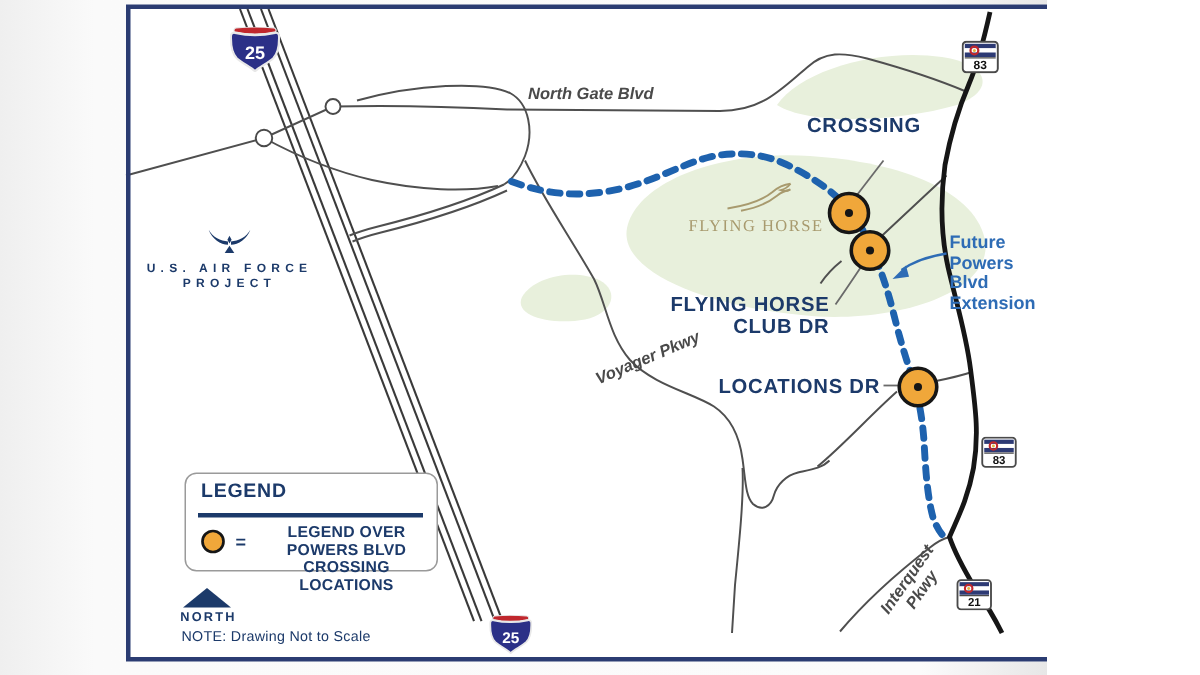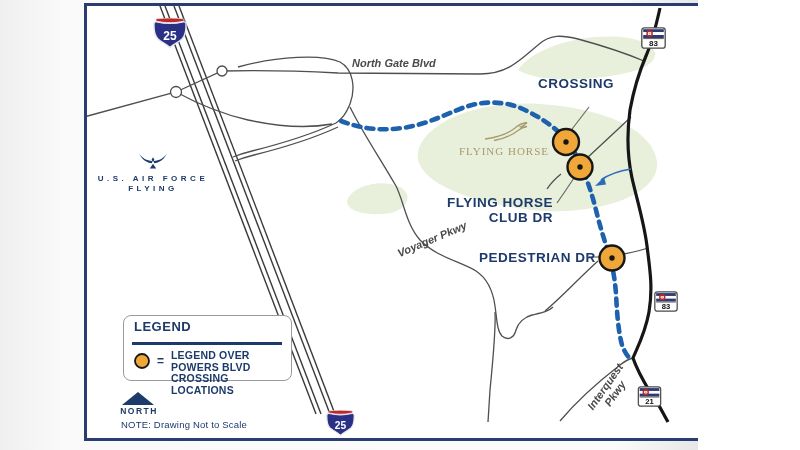--- a/index.html
+++ b/index.html
@@ -10,21 +10,21 @@
     background:#ffffff;box-sizing:border-box;}
   .map-frame{position:absolute;left:84px;top:3px;width:632px;height:438px;
     border:3px solid #2b3c72;box-sizing:border-box;pointer-events:none;z-index:30;}
   .map-svg{position:absolute;left:0;top:0;z-index:2;}
   .lbl{position:absolute;z-index:10;}
   .callout{font-weight:bold;font-size:13.5px;line-height:15px;letter-spacing:.5px;color:#1c3a6a;}
   .roadname{font-style:italic;font-weight:600;font-size:11px;color:#4a4a4a;}
   .future{font-weight:bold;font-size:12px;line-height:13.5px;color:#2e6cb5;}
   .shield{position:absolute;z-index:12;}
   .legend-box{position:absolute;left:123px;top:315px;width:169px;height:66px;
-    background:#fff;border:1.5px solid #9a9a9a;border-radius:8px;z-index:15;box-sizing:border-box;}
+    background:#fff;border:1.5px solid #9a9a9a;border-radius:8px;z-index:15;box-sizing:border-box;text-align:center;}
   .legend-title{position:absolute;left:10px;top:3px;font-weight:bold;font-size:13px;
     letter-spacing:.5px;color:#1c3a6a;}
   .legend-rule{position:absolute;left:8px;top:26px;width:150px;height:2.5px;background:#1c3a6a;}
   .legend-eq{position:absolute;left:33px;top:38px;font-weight:bold;font-size:12px;color:#1c3a6a;}
   .legend-lines{position:absolute;left:47px;top:34px;font-weight:bold;font-size:10.5px;
     line-height:11.6px;letter-spacing:.2px;color:#1c3a6a;}
   .north-wrap{position:absolute;left:120px;top:392px;width:38px;text-align:center;z-index:15;}
   .north-label{font-weight:bold;font-size:8.5px;letter-spacing:1.5px;color:#1c3a6a;}
   .note{position:absolute;left:121px;top:419px;font-weight:normal;font-size:9.5px;
     letter-spacing:.2px;color:#1c3a6a;z-index:15;}
@@ -169,32 +169,37 @@
 
   <div class="lbl callout" style="left:518px;top:76px;width:116px;text-align:center;">
     <div>CROSSING</div>
   </div>
 
   <div class="lbl callout" style="left:433px;top:195px;width:120px;text-align:right;">
     <div>FLYING HORSE</div>
     <div>CLUB DR</div>
   </div>
 
-  <div class="lbl callout" style="left:479px;top:250px;">PEDESTRIAN DR</div>
-
+  <div class="lbl callout" style="left:479px;top:250px;">LOCATIONS DR</div>
+
+  <div class="lbl future" style="left:633px;top:155px;">
+    <div>Future</div>
+    <div>Powers Blvd</div>
+    <div>Extension</div>
+  </div>
 
   <svg class="lbl" style="left:139px;top:153px;" width="28" height="16" viewBox="0 0 28 16" fill="#1c3a6a">
     <path d="M0,0 C3,5.5 8,7.5 13,8 L13,10.2 C8,10 2.5,6.5 0,0 Z"></path>
     <path d="M28,0 C25,5.5 20,7.5 15,8 L15,10.2 C20,10 25.5,6.5 28,0 Z"></path>
     <path d="M14,4.2 L12.6,6.8 L14,9.4 L15.4,6.8 Z"></path>
     <path d="M14,10.8 L10.8,15.6 L17.2,15.6 Z"></path>
   </svg>
   <div class="academy">
     <div>U.S. AIR FORCE</div>
-    <div>FLYING</div>
+    <div>PROJECT</div>
   </div>
 
   <div class="fh-logo-text">FLYING HORSE</div>
 
   <div class="legend-box">
     <div class="legend-title">LEGEND</div>
     <div class="legend-rule"></div>
     <svg style="position:absolute;left:9px;top:36px;" width="18" height="18" viewBox="0 0 18 18">
       <circle cx="9" cy="9" r="7" fill="#f0a73a" stroke="#161616" stroke-width="1.8"></circle>
     </svg>

